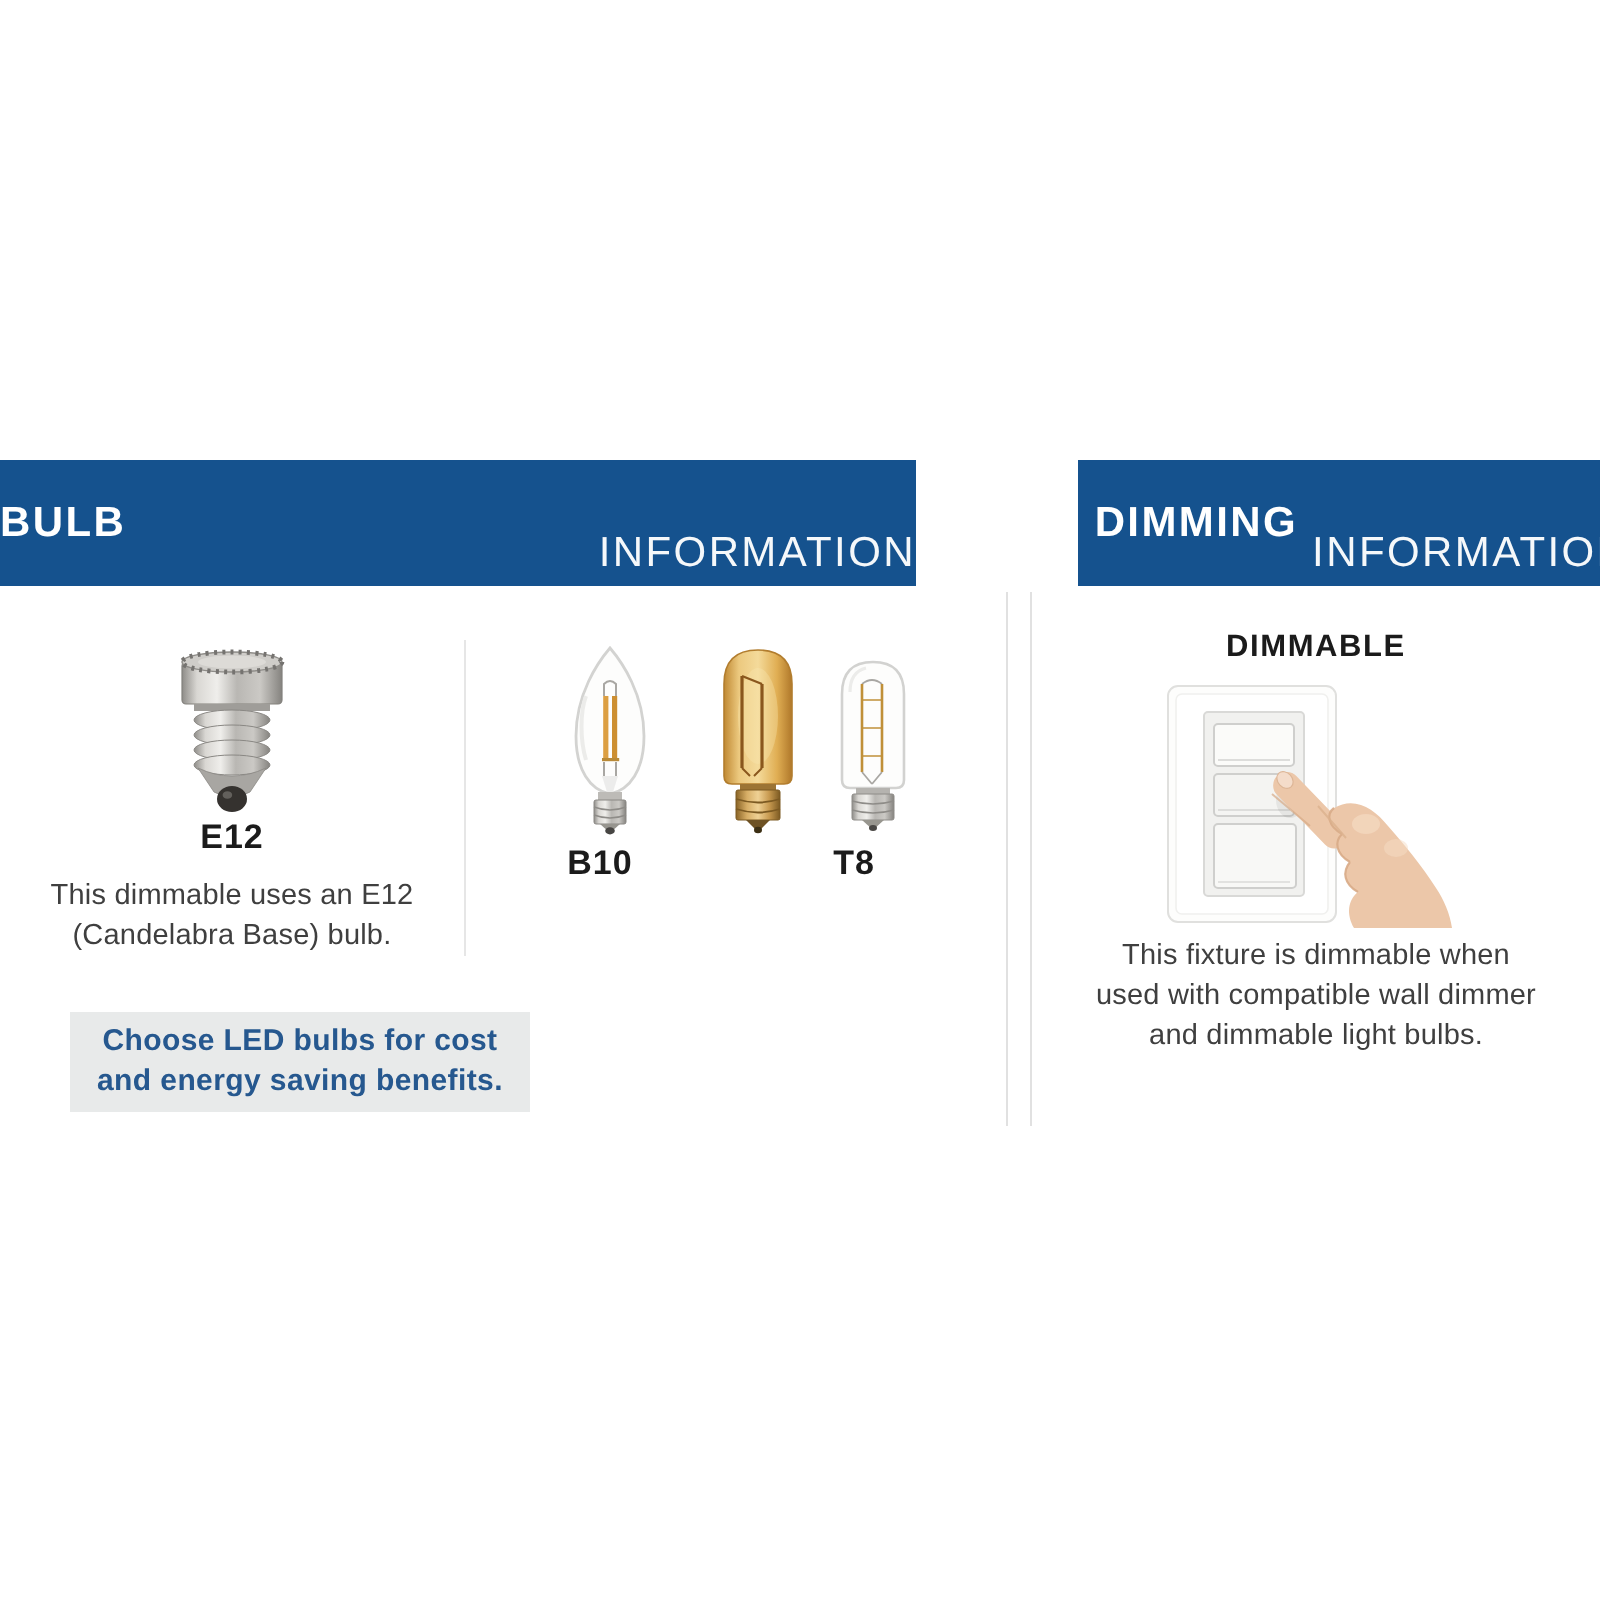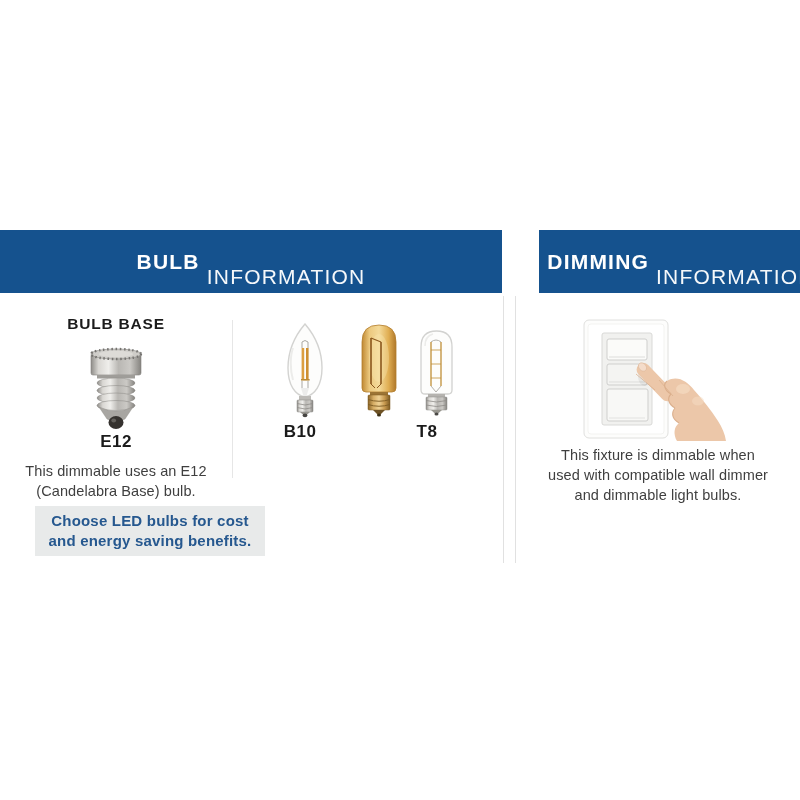--- a/index.html
+++ b/index.html
@@ -7,21 +7,21 @@
     position:relative;width:800px;height:800px;background:#ffffff;overflow:hidden;
     font-family:"Liberation Sans","DejaVu Sans",sans-serif;
     -webkit-font-smoothing:antialiased;
   }
   
   .hdr{
     position:absolute;top:230px;height:63px;background:#15528e;
     display:flex;align-items:center;justify-content:center;
     color:#ffffff;font-size:21px;letter-spacing:1.2px;white-space:nowrap;
   }
-  .hdr-left{left:0;width:502px;}
+  .hdr-left{left:0;width:458px;justify-content:space-between;}
   .hdr-right{left:539px;width:284px;}
   .hdr .b{font-weight:700;margin-right:7px;}
   .hdr .r{font-weight:400;opacity:.96;margin-top:30px;}
   
   .vdiv{position:absolute;width:1px;background:#e1e1e1;}
   .vdiv-a{left:503px;top:296px;height:267px;}
   .vdiv-b{left:515px;top:296px;height:267px;}
   .vdiv-sub{left:232px;top:320px;height:158px;background:#e6e6e6;}
   
   .col{position:absolute;top:310px;text-align:center;}
@@ -73,21 +73,20 @@
   <div class="hdr hdr-right">
     <span class="b">DIMMING</span>
     <span class="r">INFORMATION</span>
   </div>
 
   <div class="vdiv vdiv-a"></div>
   <div class="vdiv vdiv-b"></div>
   <div class="vdiv vdiv-sub"></div>
 
   <div class="col col1">
-    <div class="subhead">BULB BASE</div>
 
     <div class="figure">
       <svg width="62" height="86" viewBox="0 0 62 86">
         <defs>
           <linearGradient id="metal" x1="0" y1="0" x2="1" y2="0">
             <stop offset="0" stop-color="#8e8c88"></stop>
               <stop offset="0.15" stop-color="#d9d7d3"></stop>
             <stop offset="0.35" stop-color="#efeeeb"></stop>
               <stop offset="0.55" stop-color="#b9b7b3"></stop>
             <stop offset="0.78" stop-color="#cbc9c5"></stop>
@@ -184,20 +183,21 @@
     </div>
 
     <div class="shape-labels">
       <span class="bulb-label lbl-b10">B10</span>
       <span class="bulb-label lbl-t8">T8</span>
     </div>
 
   </div>
 
   <div class="col col3">
+    <div class="subhead">DIMMABLE</div>
 
     <div class="figure">
       <svg width="158" height="124" viewBox="0 0 158 124">
 
         <rect x="5" y="3" width="84" height="118" rx="5" fill="#fdfdfc" stroke="#e0e0de" stroke-width="1"></rect>
         <rect x="9" y="7" width="76" height="110" rx="3" fill="#ffffff" stroke="#f0f0ee" stroke-width="0.8"></rect>
 
         <rect x="23" y="16" width="50" height="92" rx="2" fill="#f1f1ef" stroke="#d9d9d7" stroke-width="1"></rect>
 
         <rect x="28" y="22" width="40" height="21" rx="2" fill="#fbfbf9" stroke="#cfcfcd" stroke-width="1"></rect>

